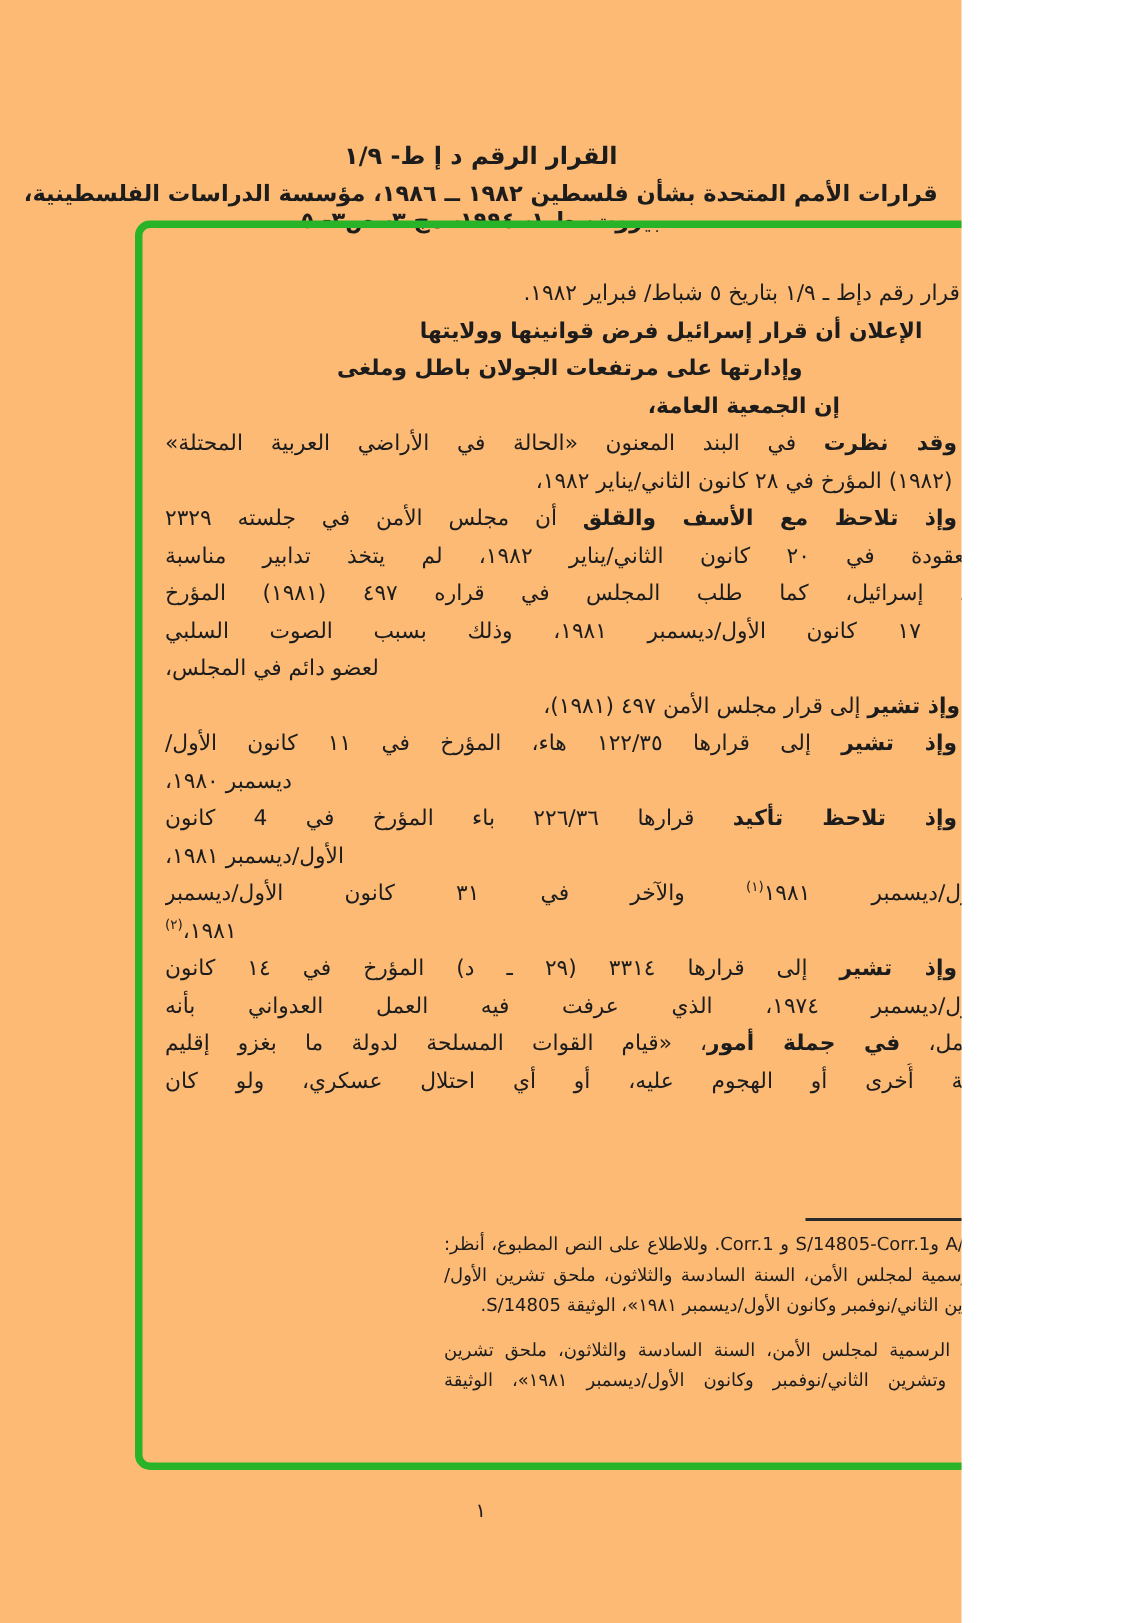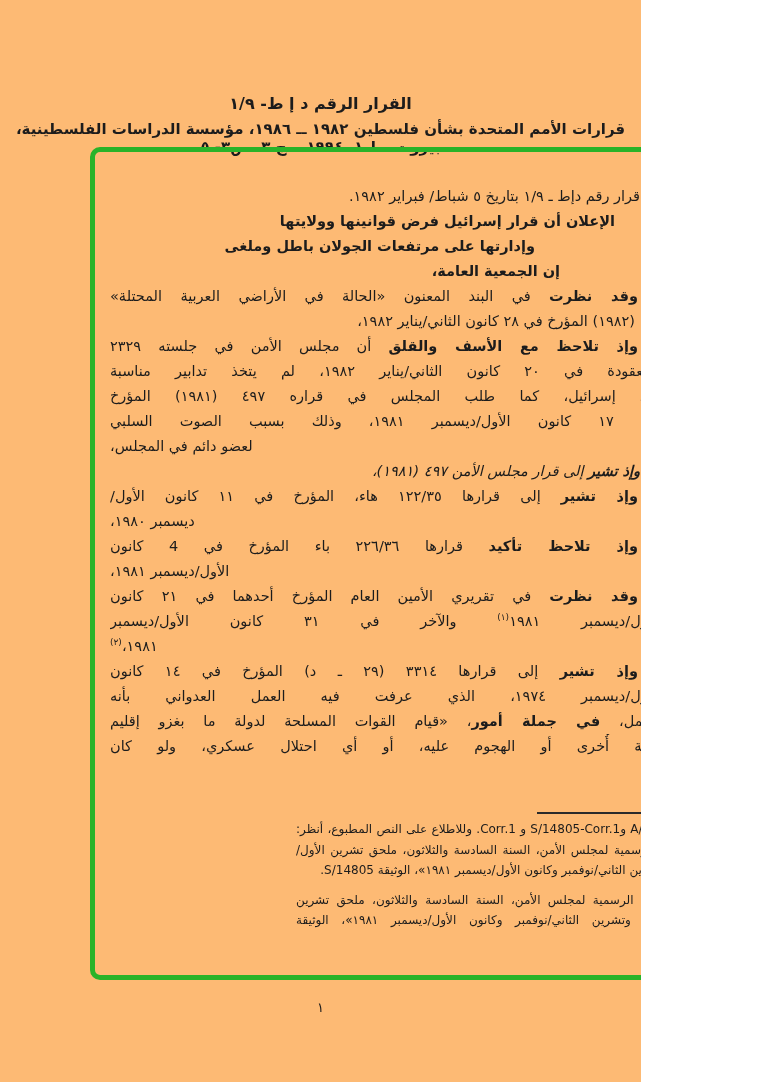--- a/index.html
+++ b/index.html
@@ -57,26 +57,25 @@
       <div class="bl r" style="padding-right: 45px;"><b>الإعلان أن قرار إسرائيل فرض قوانينها وولايتها</b></div>
       <div class="bl r" style="padding-right: 125px;"><b>وإدارتها على مرتفعات الجولان باطل وملغى</b></div>
       <div class="bl r" style="padding-right: 100px;"><b>إن الجمعية العامة،</b></div>
       <div class="bl j" style="padding-right: 22px;"><b>وقد نظرت</b><span> في البند المعنون «الحالة في الأراضي العربية المحتلة»</span></div>
       <div class="bl r" style="padding-right: 25px;"><span>(١٩٨٢) المؤرخ في ٢٨ كانون الثاني/يناير ١٩٨٢،</span></div>
       <div class="bl j" style="padding-right: 22px;"><b>وإذ تلاحظ مع الأسف والقلق</b><span> أن مجلس الأمن في جلسته ٢٣٢٩</span></div>
       <div class="bl j"><span>المعقودة في ٢٠ كانون الثاني/يناير ١٩٨٢، لم يتخذ تدابير مناسبة</span></div>
       <div class="bl j"><span>ضد إسرائيل، كما طلب المجلس في قراره ٤٩٧ (١٩٨١) المؤرخ</span></div>
       <div class="bl j"><span>في ١٧ كانون الأول/ديسمبر ١٩٨١، وذلك بسبب الصوت السلبي</span></div>
       <div class="bl l"><span>لعضو دائم في المجلس،</span></div>
-      <div class="bl r" style="padding-right: 20px; font-style: italic;"><b>وإذ تشير</b><span> إلى قرار مجلس الأمن ٤٩٧ (١٩٨١)،</span></div>
+      <div class="bl r" style="padding-right: 20px;"><b>وإذ تشير</b><span> إلى قرار مجلس الأمن ٤٩٧ (١٩٨١)،</span></div>
       <div class="bl j" style="padding-right: 22px;"><b>وإذ تشير</b><span> إلى قرارها ١٢٢/٣٥ هاء، المؤرخ في ١١ كانون الأول/</span></div>
       <div class="bl l"><span>ديسمبر ١٩٨٠،</span></div>
       <div class="bl j" style="padding-right: 22px;"><b>وإذ تلاحظ تأكيد</b><span> قرارها ٢٢٦/٣٦ باء المؤرخ في 4 كانون</span></div>
       <div class="bl l"><span>الأول/ديسمبر ١٩٨١،</span></div>
-      <div class="bl j" style="padding-right: 22px;"><b>وقد نظرت</b><span> في تقريري الأمين العام المؤرخ أحدهما في ٢١ كانون</span></div>
       <div class="bl j"><span>الأول/ديسمبر ١٩٨١</span><sup>(١)</sup><span> والآخر في ٣١ كانون الأول/ديسمبر</span></div>
       <div class="bl l"><span>١٩٨١،</span><sup>(٢)</sup></div>
       <div class="bl j" style="padding-right: 22px;"><b>وإذ تشير</b><span> إلى قرارها ٣٣١٤ (٢٩ ـ د) المؤرخ في ١٤ كانون</span></div>
       <div class="bl j"><span>الأول/ديسمبر ١٩٧٤، الذي عرفت فيه العمل العدواني بأنه</span></div>
       <div class="bl j"><span>يشمل، </span><b>في جملة أمور</b><span>، «قيام القوات المسلحة لدولة ما بغزو إقليم</span></div>
       <div class="bl j"><span>دولة أُخرى أو الهجوم عليه، أو أي احتلال عسكري، ولو كان</span></div>
     </div>
 
   <div class="fn-divider"></div>
   <div class="fn-block">

